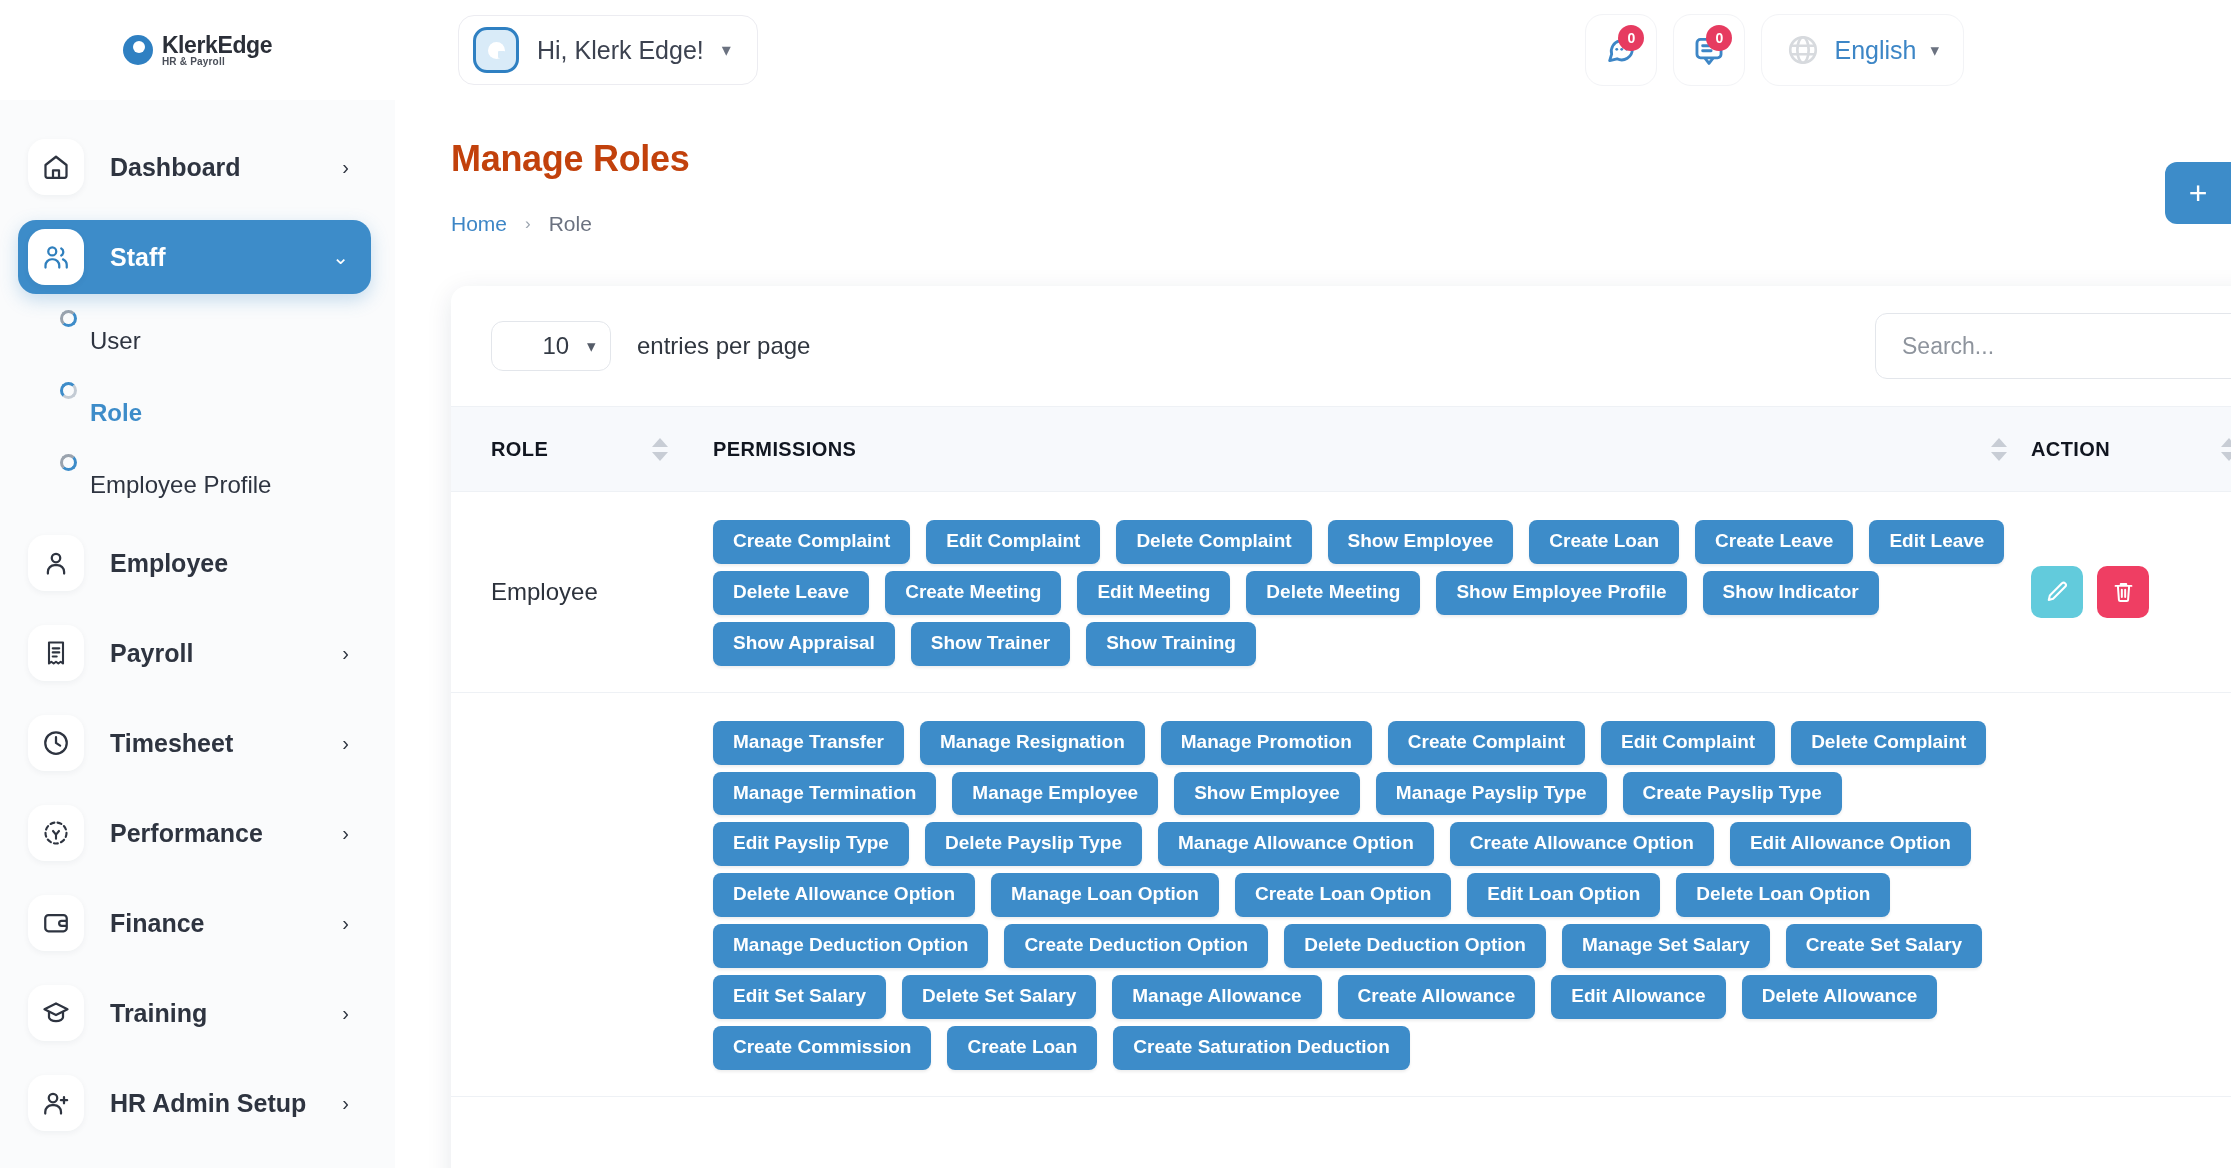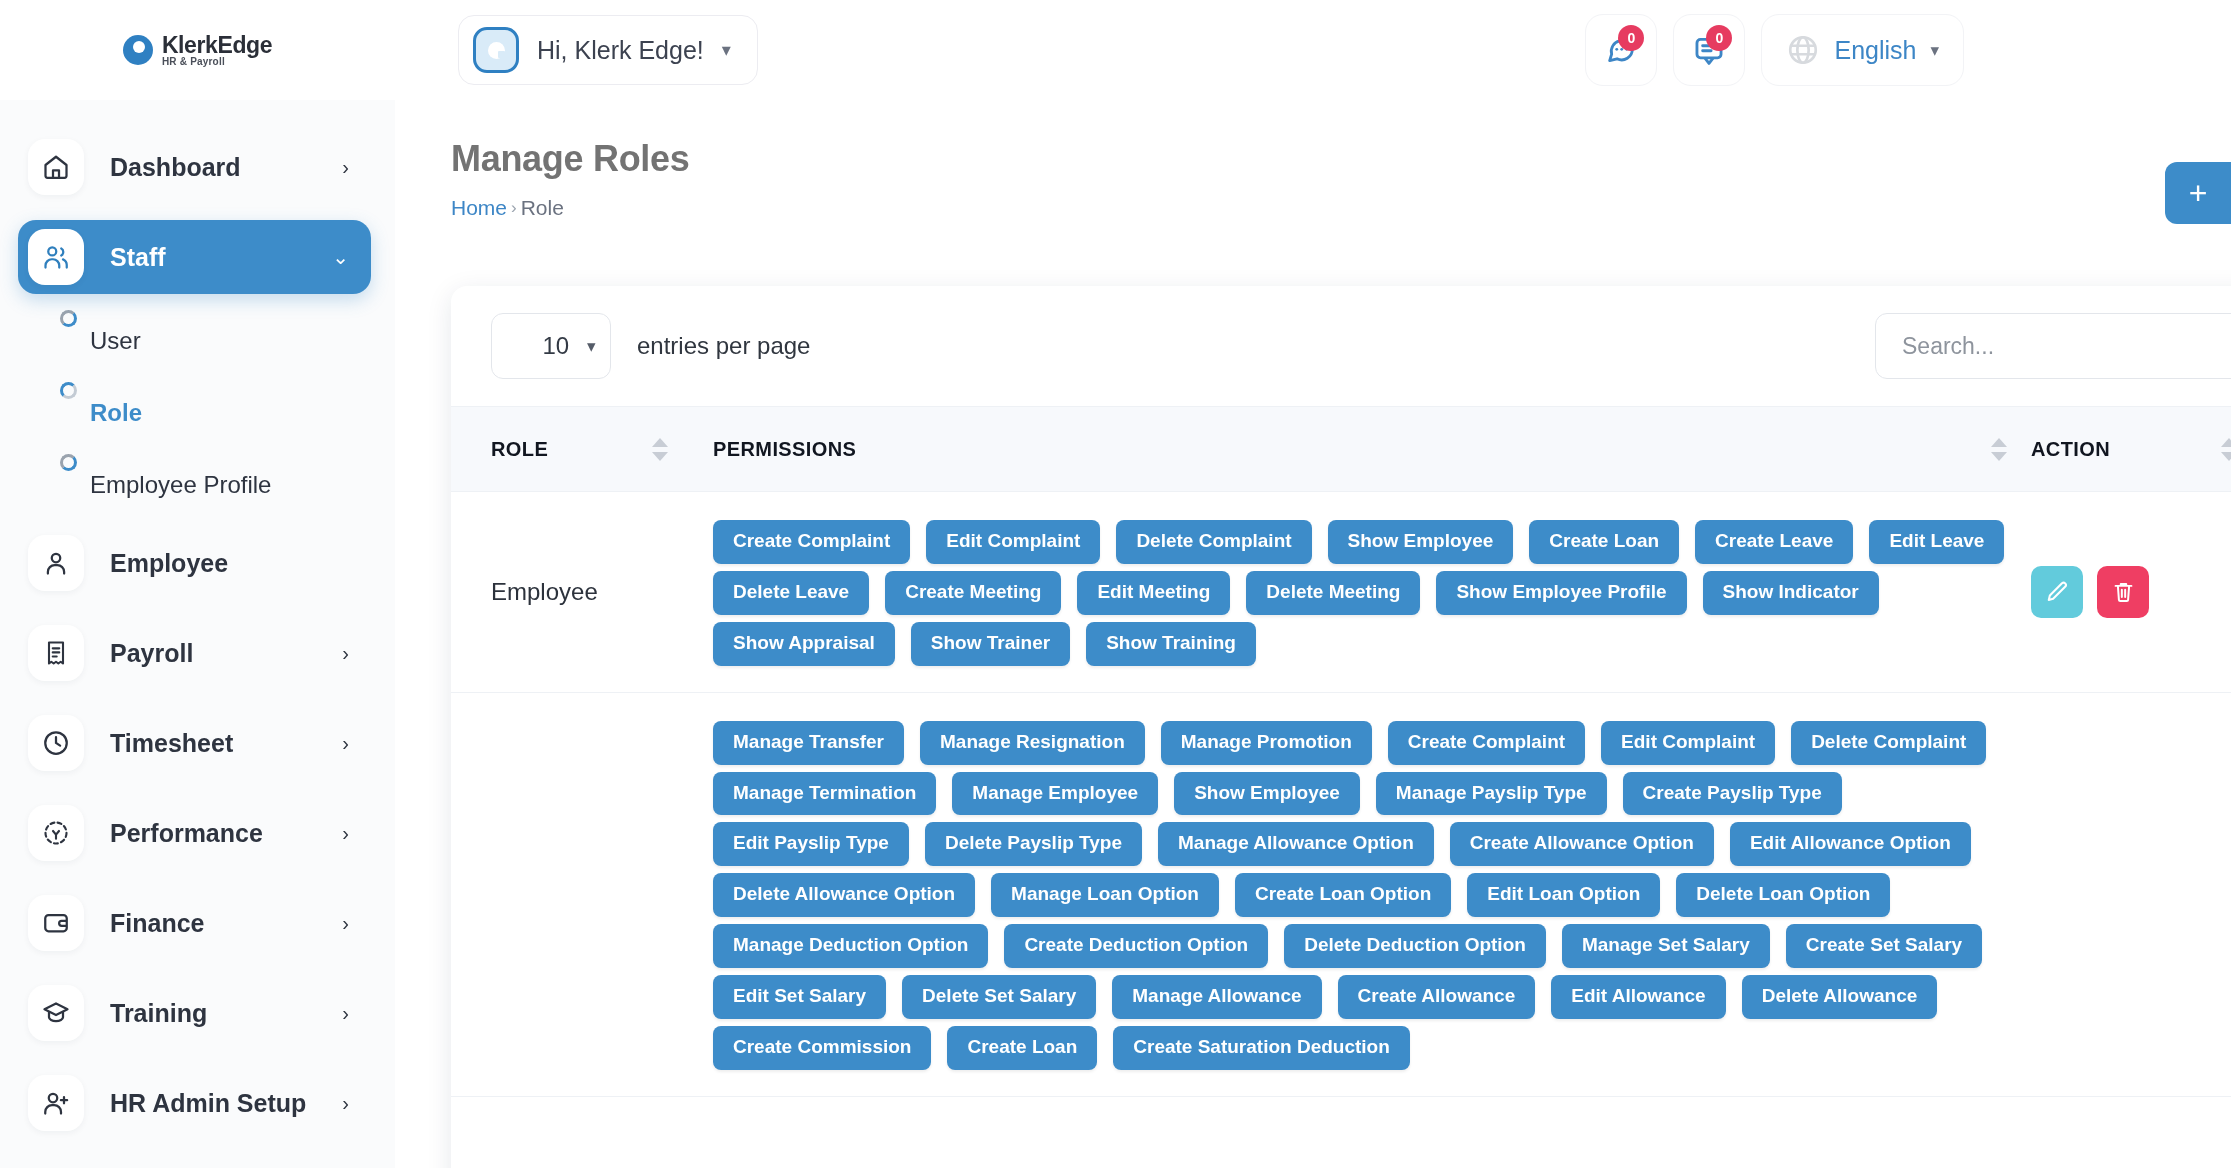--- a/index.html
+++ b/index.html
@@ -121,22 +121,22 @@
   }
   .subnav-item.active .sub-dot { border-color: #c3cbd4; border-top-color: #3d8cc9; border-left-color:#3d8cc9;}
   .sub-label { margin-left: 30px; font-size: 24px; color: #2e3440; }
   .subnav-item.active .sub-label { color: #3d8cc9; font-weight: 700; }
 
   
   .main {
     position: absolute; top: 100px; left: 395px; width: 1836px; height: 1068px;
     background: #ffffff; padding: 38px 0 0 56px;
   }
-  .page-title { font-size: 36px; font-weight: 700; color: #737373; letter-spacing: -0.3px; }
-  .breadcrumb { margin-top: 16px; display: flex; align-items: center; gap: 4px; font-size: 21px; }
+  .page-title { font-size: 36px; font-weight: 700; color: #c2410c; letter-spacing: -0.3px; }
+  .breadcrumb { margin-top: 32px; display: flex; align-items: center; gap: 18px; font-size: 21px; }
   .bc-home { color: #3d86c6; }
   .bc-sep { color: #9aa3ae; font-size: 17px; }
   .bc-current { color: #6b7280; }
 
   .add-btn {
     position: absolute; right: 0px; top: 62px; width: 66px; height: 62px;
     background: #3d8cc9; border-radius: 12px 0 0 12px;
     display: flex; align-items: center; justify-content: center;
     color: #fff; font-size: 32px; font-weight: 300; line-height: 1;
   }
@@ -144,21 +144,21 @@
   .card {
     position: absolute; left: 56px; top: 186px; width: 1836px; height: 960px;
     background: #ffffff; border-radius: 16px;
     box-shadow: 0 6px 26px rgba(22,37,66,.10);
     overflow: hidden;
   }
   .card-top {
     height: 120px; display: flex; align-items: center; padding: 0 40px;
   }
   .entries-select {
-    width: 120px; height: 66px; border: 1px solid #e3e6eb; border-radius: 12px;
+    width: 120px; height: 50px; border: 1px solid #e3e6eb; border-radius: 12px;
     display: flex; align-items: center; justify-content: center; gap: 18px;
     font-size: 24px; color: #333a45; background: #fff; padding-left: 36px;
   }
   .sel-caret { font-size: 17px; color: #555c68; }
   .entries-label { margin-left: 26px; font-size: 24px; color: #30363f; }
   .search-input {
     margin-left: auto; width: 372px; height: 66px;
     border: 1px solid #e3e6eb; border-radius: 12px; background: #fff;
     font-size: 23px; color: #8a9099; padding: 0 26px;
     font-family: "Liberation Sans", sans-serif;

